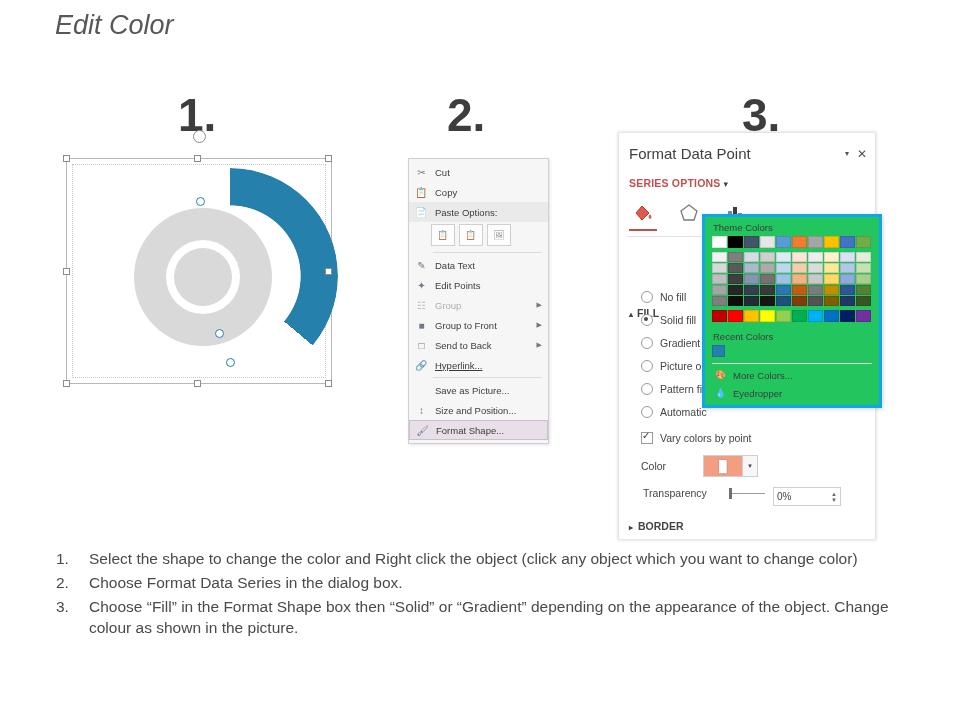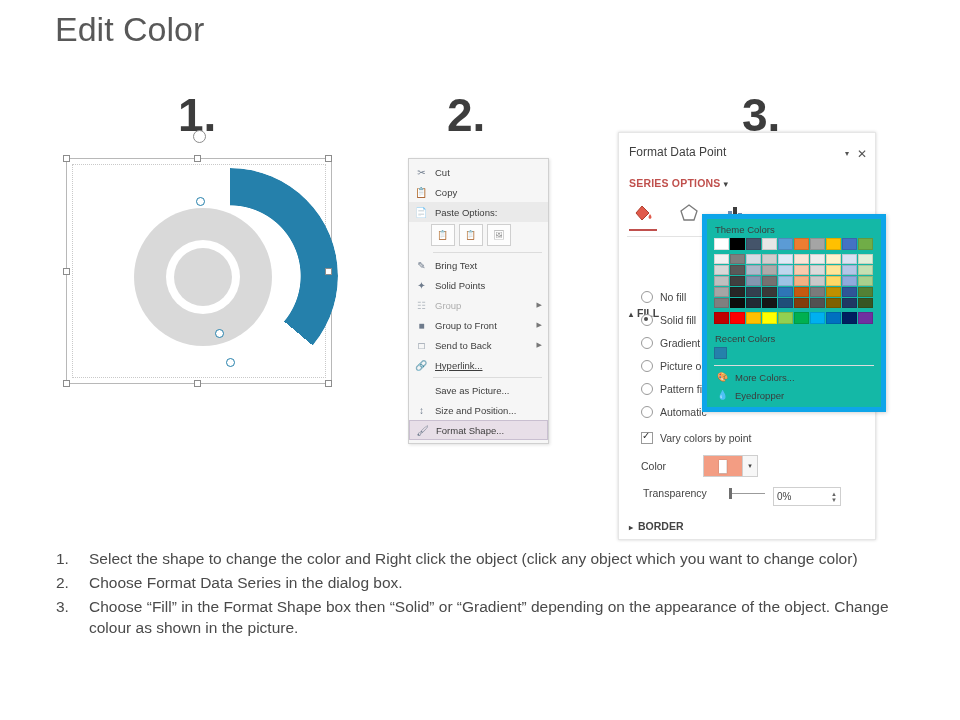--- a/index.html
+++ b/index.html
@@ -14,21 +14,22 @@
     color: #404040;
     overflow: hidden;
     position: relative;
   }
 
   
   .slide-title {
     position: absolute;
     left: 55px;
     top: 10px;
-    font-size: 34px;
+    font-size: 27px;
+    font-style: italic;
     color: #585858;
     font-family: "Liberation Sans", sans-serif;
   }
 
   
   .step-num {
     position: absolute;
     font-size: 46px;
     font-weight: bold;
     color: #3d3d3d;
@@ -204,21 +205,21 @@
     background: #ffffff;
     box-shadow: 0 0 3px rgba(0,0,0,0.18);
     border: 1px solid #e6e6e6;
     font-size: 10.5px;
     color: #444;
   }
   .fdp-title {
     position: absolute;
     left: 10px;
     top: 12px;
-    font-size: 12px;
+    font-size: 15px;
     color: #3f3f3f;
   }
   .fdp-close {
     position: absolute;
     right: 8px;
     top: 14px;
     font-size: 12px;
     color: #555;
   }
   .fdp-dd {
@@ -430,22 +431,22 @@
     color: #444;
   }
   .border-header .tri { font-size: 8px; margin-right: 5px; }
 
   
   .color-flyout {
     position: absolute;
     left: 702px;
     top: 214px;
     width: 174px;
-    background: #14b8a6;
-    border: 5px solid #0ea5e9;
+    background: #22c55e;
+    border: 3px solid #0ea5e9;
     box-shadow: 1px 1px 4px rgba(0,0,0,0.18);
     font-size: 9.5px;
     color: #3c3c3c;
     padding-bottom: 3px;
   }
   .cf-title {
     padding: 5px 8px 3px 8px;
     font-size: 9.5px;
     color: #3c3c3c;
   }
@@ -559,26 +560,26 @@
   <div class="paste-row">
     <div class="paste-ico">📋</div>
     <div class="paste-ico">📋</div>
     <div class="paste-ico">🖼</div>
   </div>
 
   <div class="ctx-sep"></div>
 
   <div class="ctx-item">
     <span class="ci-icon">✎</span>
-    <span class="ci-label">Bring Text</span>
+    <span class="ci-label">Data Text</span>
   </div>
 
   <div class="ctx-item">
     <span class="ci-icon">✦</span>
-    <span class="ci-label">Solid Points</span>
+    <span class="ci-label">Edit Points</span>
   </div>
 
   <div class="ctx-item disabled">
     <span class="ci-icon">☷</span>
     <span class="ci-label">Group</span>
     <span class="submenu-arrow">▶</span>
   </div>
 
   <div class="ctx-item">
     <span class="ci-icon">■</span>

